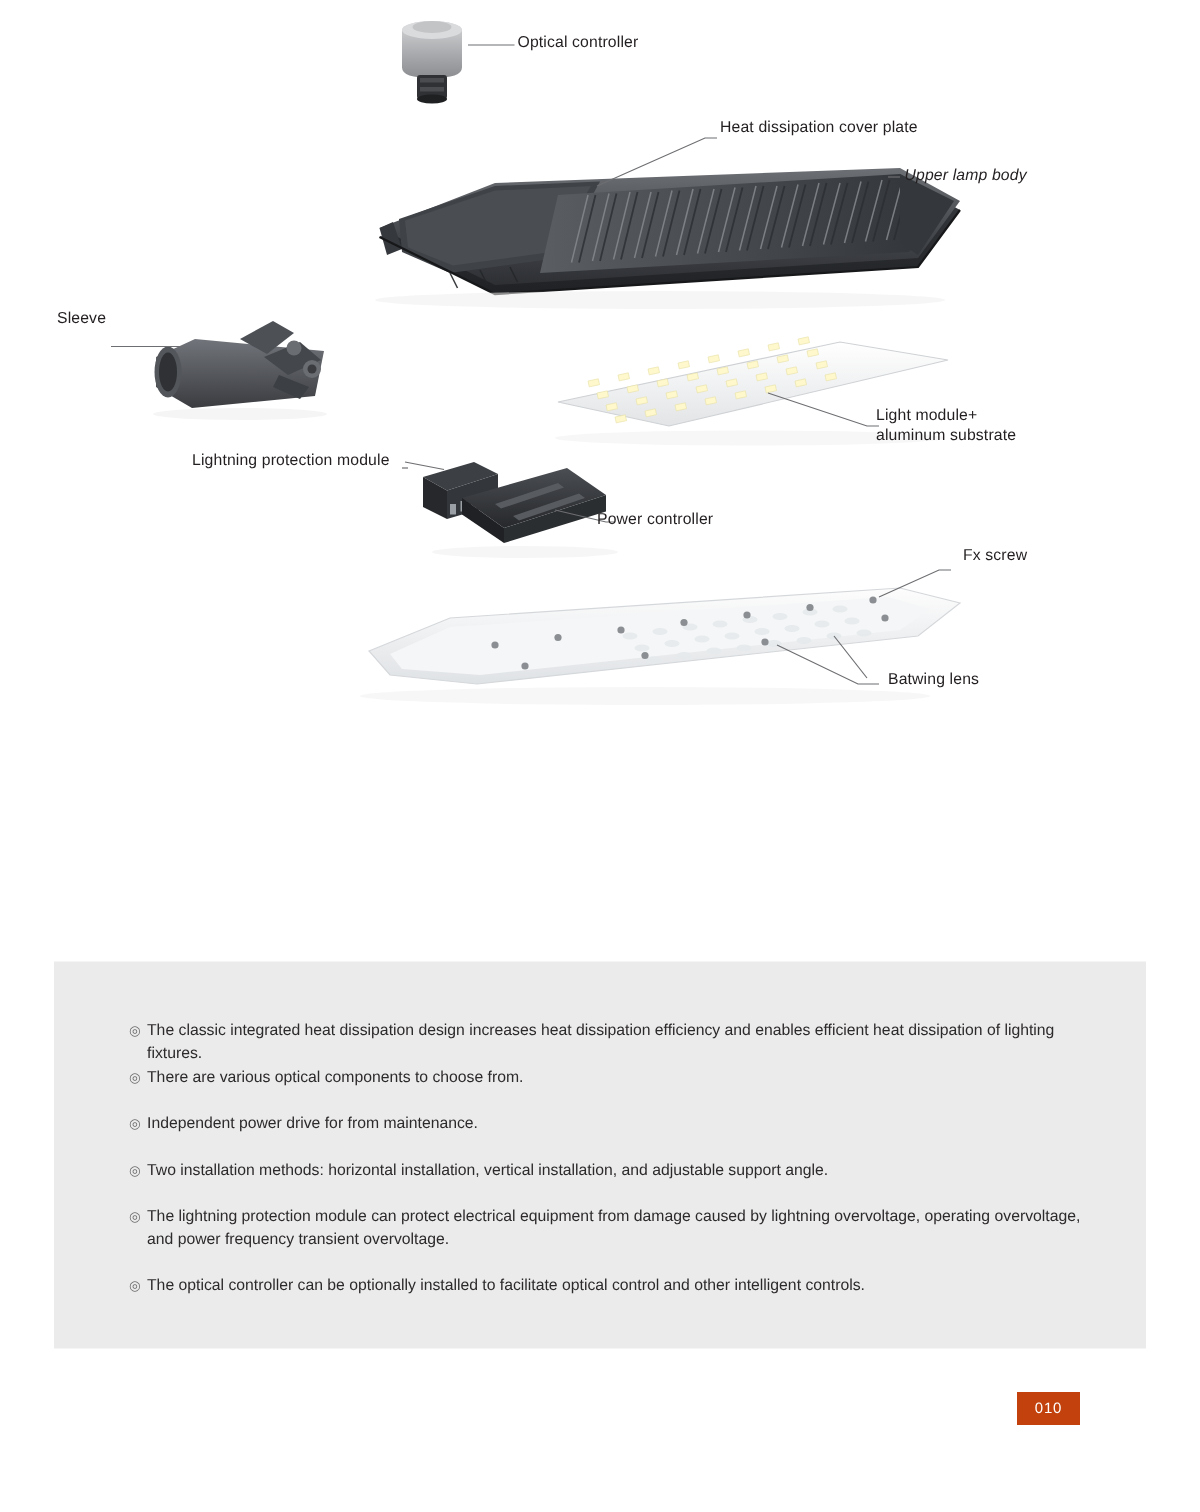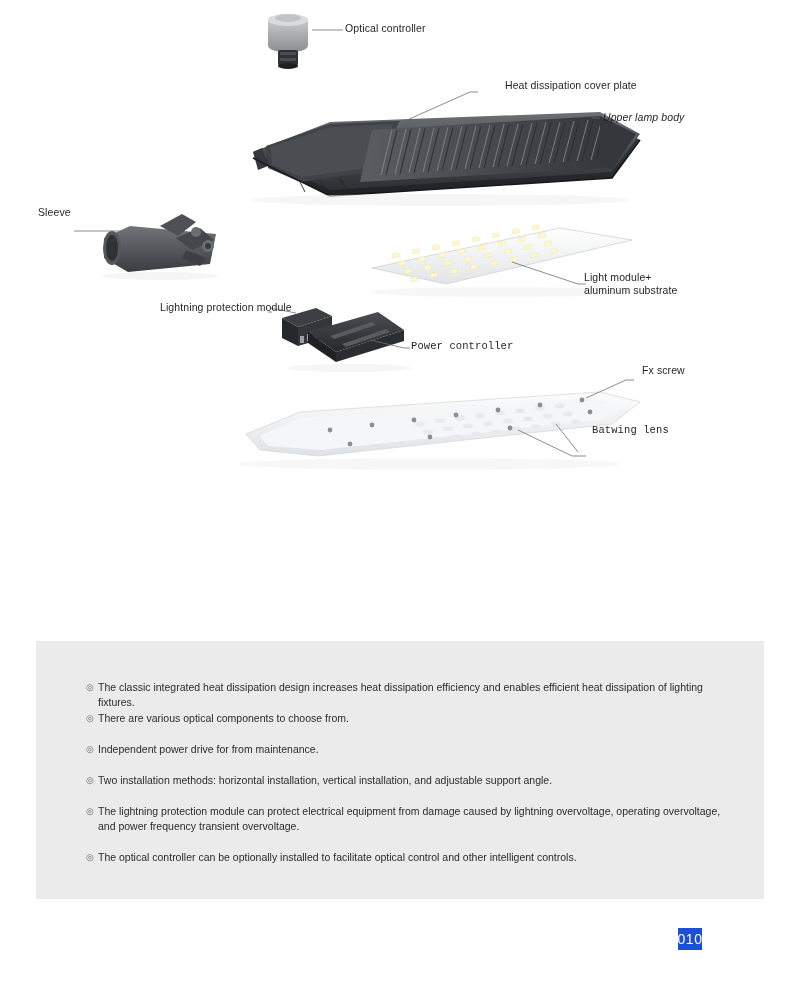--- a/index.html
+++ b/index.html
@@ -65,25 +65,25 @@
     line-height: 15px;
     color: #6f6f6f;
   }
   .feature-text { flex: 1 1 auto; }
 
   
   #page-number-box {
     position: absolute;
     left: 678px;
     top: 928px;
-    width: 24px;
+    width: 42px;
     height: 22px;
-    background: #1d4ed8;
+    background: #c2410c;
     color: #ffffff;
-    font-size: 14px;
+    font-size: 10px;
     display: flex;
     align-items: center;
     justify-content: center;
     letter-spacing: 0.5px;
   }
 </style>
 </head>
 <body>
 
 <div id="diagram">
@@ -330,36 +330,36 @@
       </g>
       <ellipse cx="430" cy="464" rx="190" ry="6" fill="#f1f1f1" opacity="0.6"></ellipse>
     </g>
     <path d="M586 398 L626 380 L634 380" stroke="#6d6e71" stroke-width="0.8" fill="none"></path>
     <path d="M518 430 L572 456 L586 456" stroke="#6d6e71" stroke-width="0.8" fill="none"></path>
     <path d="M556 424 L578 452" stroke="#6d6e71" stroke-width="0.8" fill="none"></path>
   </svg>
 
   <div class="callout-label right" style="left:345px; top:22px;">Optical controller</div>
 
-  <div class="callout-label right" style="left:480px; top:79px;margin-left:25px;">Heat dissipation cover plate</div>
+  <div class="callout-label right" style="left:480px; top:79px;">Heat dissipation cover plate</div>
 
   <div class="callout-label right" style="left:603px; top:111px;font-style:italic;">Upper lamp body</div>
 
   <div class="callout-label left" style="left:38px; top:206px;">Sleeve</div>
 
   <div class="callout-label right" style="left:584px; top:271px;">Light module+
 aluminum substrate</div>
 
-  <div class="callout-label left" style="left:128px; top:301px;margin-left:32px;">Lightning protection module</div>
-
-  <div class="callout-label right" style="left:411px; top:340px;font-family:Liberation Mono, monospace;">Power controller</div>
+  <div class="callout-label left" style="left:128px; top:301px;">Lightning protection module</div>
+
+  <div class="callout-label right" style="left:398px; top:340px;">Power controller</div>
 
   <div class="callout-label right" style="left:642px; top:364px;">Fx screw</div>
 
-  <div class="callout-label right" style="left:592px; top:424px;font-family:Liberation Mono, monospace;">Batwing lens</div>
+  <div class="callout-label right" style="left:592px; top:447px;">Batwing lens</div>
 </div>
 
 <div id="features">
 
   <div class="feature-row" style="top:39px;">
     <span class="bullet">◎</span>
     <span class="feature-text">The classic integrated heat dissipation design increases heat dissipation efficiency and enables efficient heat dissipation of lighting fixtures.</span>
   </div>
 
   <div class="feature-row" style="top:70px;">

